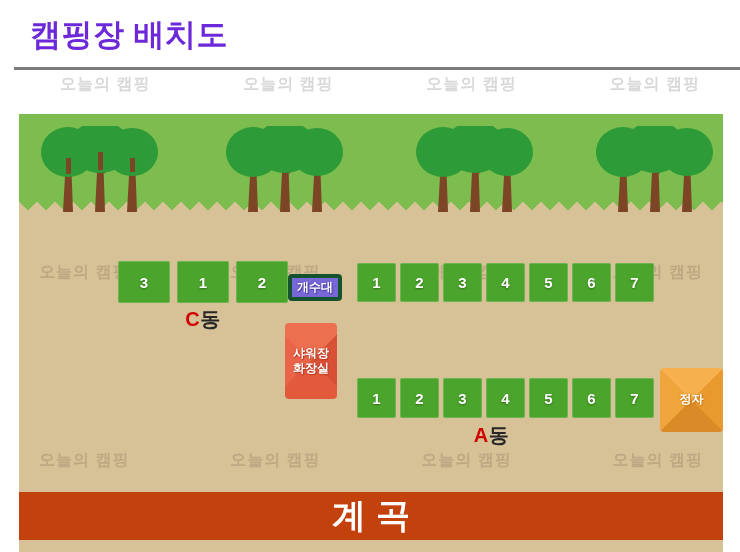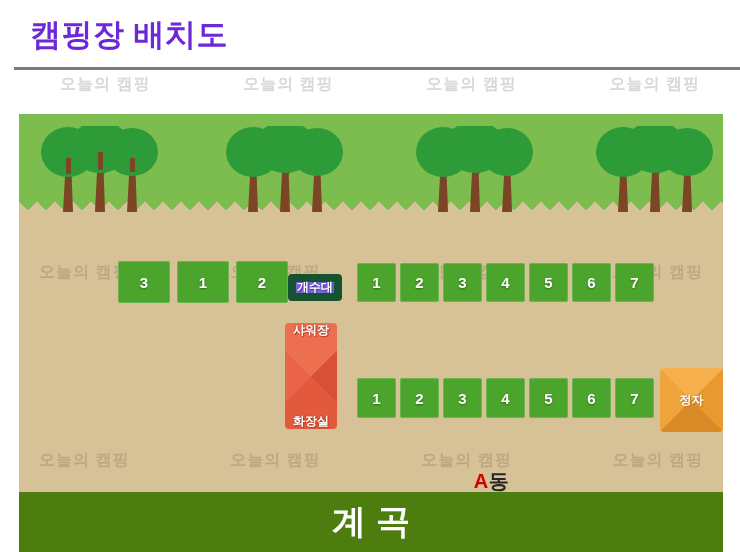--- a/index.html
+++ b/index.html
@@ -41,40 +41,40 @@
   .site.c { top:147px; width:52px; height:42px; }
   .site.b { top:149px; width:39px; height:39px; }
   .site.a { top:264px; width:39px; height:40px; }
 
   .row-label { position:absolute; z-index:1; text-align:center;
     font-size:20px; font-weight:700; letter-spacing:0.5px; }
   .row-label .pfx { color:#d10000; }
   .row-label .sfx { color:#262626; }
 
   .sink { position:absolute; left:269px; top:160px; width:54px; height:27px; z-index:1;
-    background:#7668d6; border:8px solid #14532d; border-radius:4px;
+    background:#7668d6; border:4px solid #14532d; border-radius:4px;
     display:flex; align-items:center; justify-content:center;
     color:#fff; font-size:12px; font-weight:700;
     text-shadow:0 0 2px #4a3fa0, 1px 1px 1px #4a3fa0; }
 
   .roof { position:absolute; z-index:1; border-radius:4px;
     display:flex; flex-direction:column; align-items:center; justify-content:center;
     color:#fff; font-weight:700; text-align:center; line-height:1.25; }
   .office { left:3px; top:213px; width:73px; height:65px; font-size:11px;
     background:conic-gradient(from -45deg, #f39b3f 0 25%, #dd7a1f 0 50%, #e8861f 0 75%, #ed8f2f 0 100%);
     text-shadow:0 0 2px #c96a12, 1px 1px 1px #c96a12; }
-  .shower { left:266px; top:209px; width:52px; height:106px; font-size:12px;
+  .shower { left:266px; top:209px; width:52px; height:76px; font-size:12px;
     background:conic-gradient(from -45deg, #ec6f4f 0 25%, #d85136 0 50%, #e2593c 0 75%, #e96449 0 100%);
-    text-shadow:0 0 2px #b93d24, 1px 1px 1px #b93d24;justify-content:space-between; }
+    text-shadow:0 0 2px #b93d24, 1px 1px 1px #b93d24; }
   .pavilion { left:641px; top:254px; width:63px; height:64px; font-size:12px;
     background:conic-gradient(from -45deg, #f6b14e 0 25%, #e99a2f 0 50%, #db8a28 0 75%, #efa53c 0 100%);
-    text-shadow:0 0 2px #c77d14, 1px 1px 1px #c77d14; }
-
-  .valley { position:absolute; left:0; top:378px; width:704px; height:60px; z-index:2;
-    background:#4d7c0f; display:flex; align-items:center; justify-content:center; }
+    text-shadow:0 0 2px #c77d14, 1px 1px 1px #c77d14;font-family:Liberation Mono, monospace; }
+
+  .valley { position:absolute; left:0; top:378px; width:704px; height:48px; z-index:2;
+    background:#c2410c; display:flex; align-items:center; justify-content:center; }
   .valley span { color:#ffffff; font-size:34px; font-weight:700;
     letter-spacing:10px; text-indent:10px; }
 </style>
 </head>
 <body>
 
 <div class="page">
 
   <div class="title">캠핑장 배치도</div>
   <div class="rule"></div>
@@ -156,20 +156,23 @@
     <div class="wm-row r3">
       <span>오늘의 캠핑</span>
       <span>오늘의 캠핑</span>
       <span>오늘의 캠핑</span>
       <span>오늘의 캠핑</span>
     </div>
 
     <div class="site c" style="left:99px">3</div>
     <div class="site c" style="left:158px">1</div>
     <div class="site c" style="left:217px">2</div>
+    <div class="row-label" style="left:99px; top:192px; width:170px;">
+      <span class="pfx">C</span><span class="sfx">동</span>
+    </div>
 
     <div class="sink">개수대</div>
 
     <div class="site b" style="left:338px">1</div>
     <div class="site b" style="left:381px">2</div>
     <div class="site b" style="left:424px">3</div>
     <div class="site b" style="left:467px">4</div>
     <div class="site b" style="left:510px">5</div>
     <div class="site b" style="left:553px">6</div>
     <div class="site b" style="left:596px">7</div>
@@ -180,21 +183,21 @@
       <div>화장실</div>
     </div>
 
     <div class="site a" style="left:338px">1</div>
     <div class="site a" style="left:381px">2</div>
     <div class="site a" style="left:424px">3</div>
     <div class="site a" style="left:467px">4</div>
     <div class="site a" style="left:510px">5</div>
     <div class="site a" style="left:553px">6</div>
     <div class="site a" style="left:596px">7</div>
-    <div class="row-label" style="left:324px; top:308px; width:297px;margin-top:46px;">
+    <div class="row-label" style="left:324px; top:308px; width:297px;">
       <span class="pfx">A</span><span class="sfx">동</span>
     </div>
 
     <div class="roof pavilion">
       <div>정자</div>
     </div>
 
     <div class="valley">
       <span>계곡</span>
     </div>

